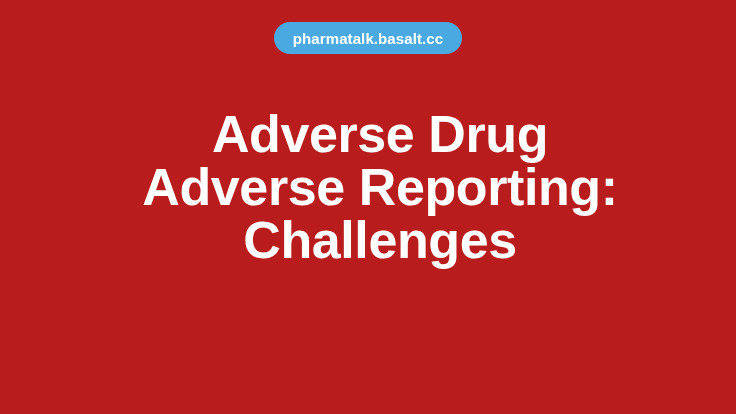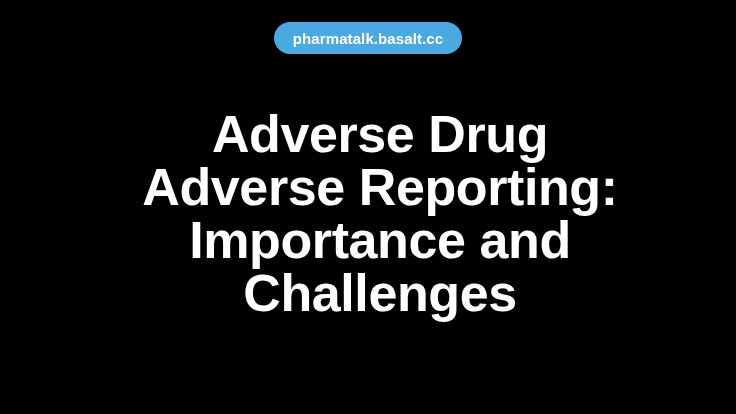--- a/index.html
+++ b/index.html
@@ -11,21 +11,21 @@
     height: 414px;
     overflow: hidden;
     font-family: "Liberation Sans", sans-serif;
   }
 
   .slide {
     position: relative;
     width: 736px;
     height: 414px;
     box-sizing: border-box;
-    background: #000000;
+    background: #b91c1c;
     display: flex;
     flex-direction: column;
     align-items: center;
   }
 
   
   .badge-row {
     width: 100%;
     display: flex;
     justify-content: center;
@@ -83,17 +83,16 @@
 
   <div class="badge-row">
     <div class="site-badge">
       <span class="site-badge-label">pharmatalk.basalt.cc</span>
     </div>
   </div>
 
   <h1 class="headline">
     <span class="headline-line">Adverse Drug</span>
     <span class="headline-line">Adverse Reporting:</span>
-    <span class="headline-line">Importance and</span>
     <span class="headline-line">Challenges</span>
   </h1>
 
 </div>
 
 </body></html>

